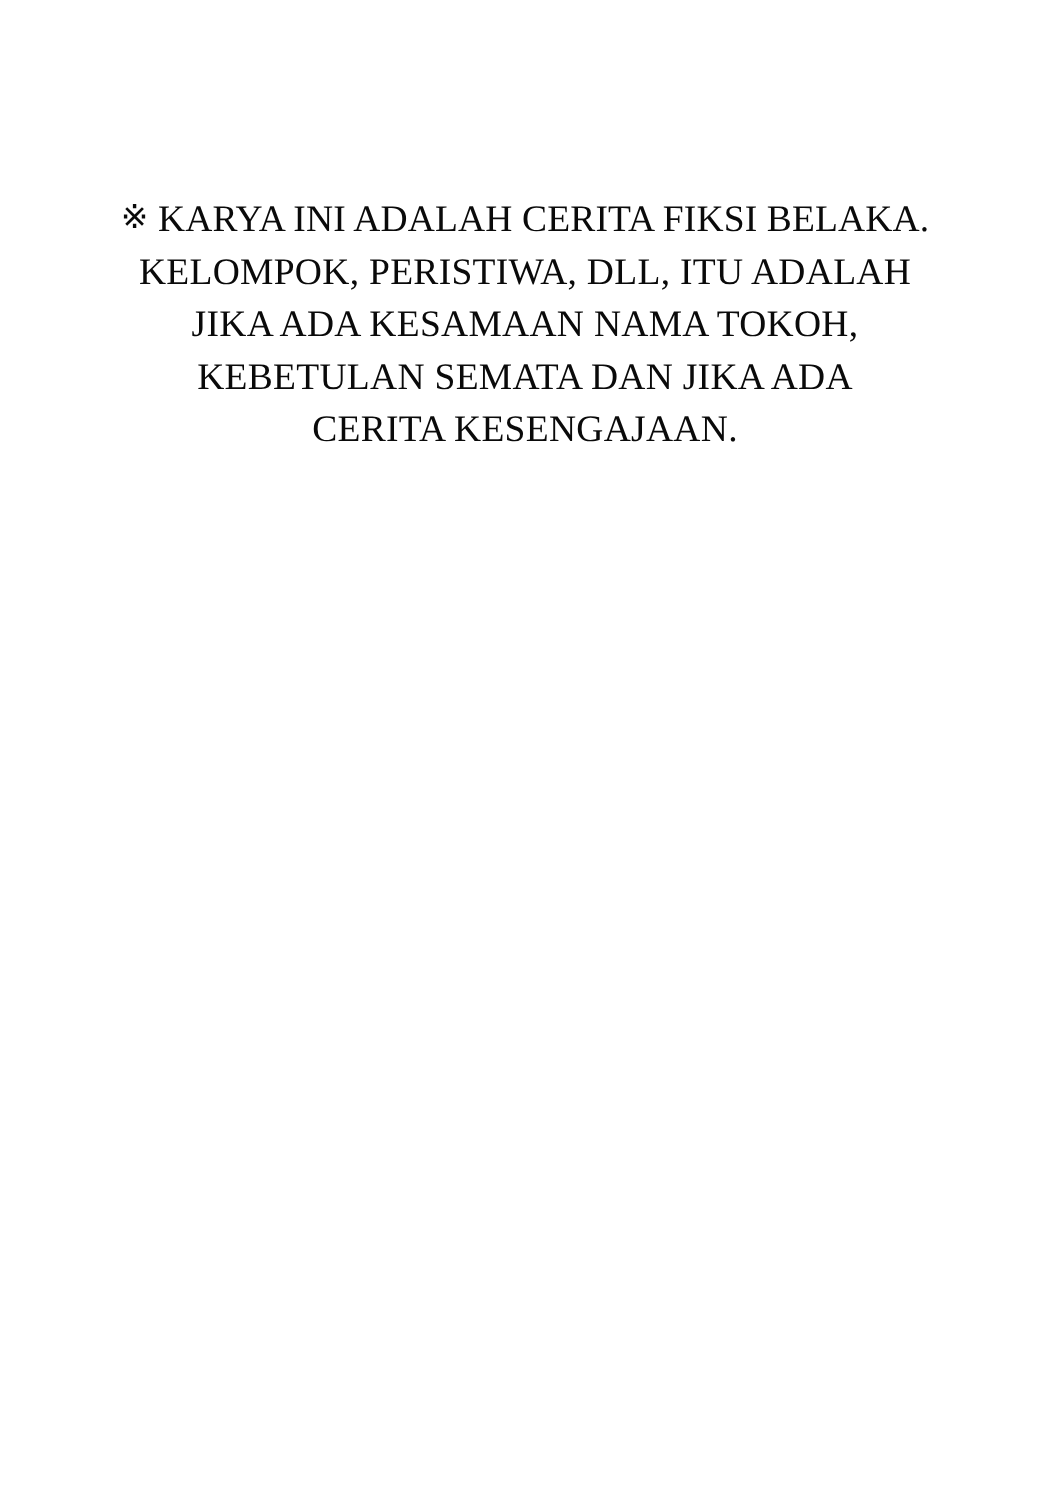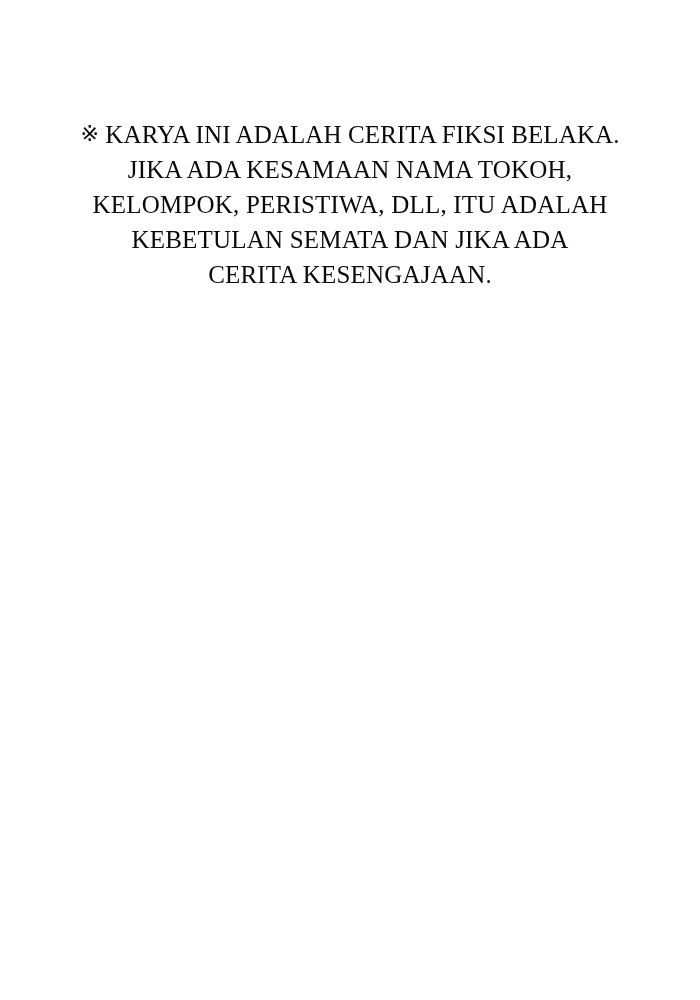--- a/index.html
+++ b/index.html
@@ -16,21 +16,21 @@
   }
   .page {
     position: relative;
     width: 700px;
     height: 1000px;
     background: #ffffff;
     box-sizing: border-box;
   }
   .disclaimer-block {
     position: absolute;
-    top: 116px;
+    top: 128px;
     left: 0;
     width: 700px;
     text-align: center;
     padding: 0 40px;
     box-sizing: border-box;
   }
   .disclaimer-line {
     font-family: "Liberation Serif", serif;
     font-size: 25px;
     line-height: 35px;
@@ -52,23 +52,23 @@
 
 <div class="page">
 
   <div class="disclaimer-block">
 
     <div class="disclaimer-line first">
       <span class="mark-icon">※</span>
       <span>KARYA INI ADALAH CERITA FIKSI BELAKA.</span>
     </div>
 
+    <div class="disclaimer-line">KELOMPOK, PERISTIWA, DLL, ITU ADALAH</div>
+
     <div class="disclaimer-line">JIKA ADA KESAMAAN NAMA TOKOH,</div>
-
-    <div class="disclaimer-line">KELOMPOK, PERISTIWA, DLL, ITU ADALAH</div>
 
     <div class="disclaimer-line">KEBETULAN SEMATA DAN JIKA ADA</div>
 
     <div class="disclaimer-line">CERITA KESENGAJAAN.</div>
 
   </div>
 
 </div>
 
 </body></html>

